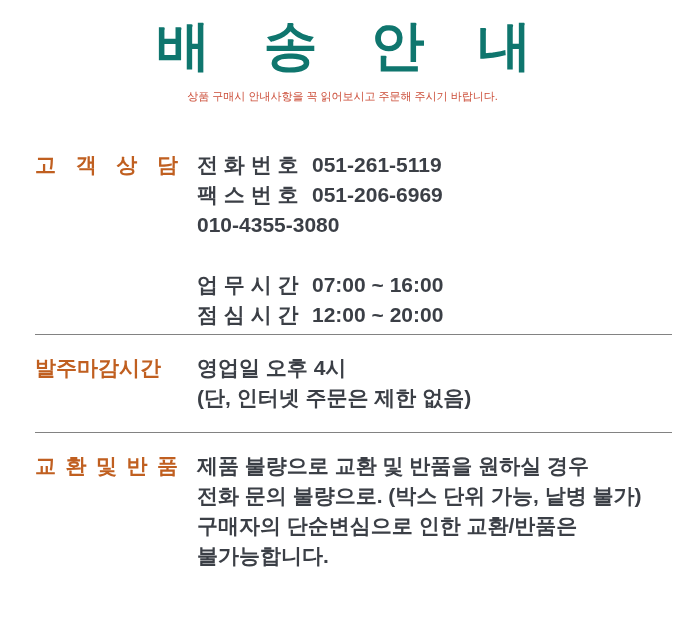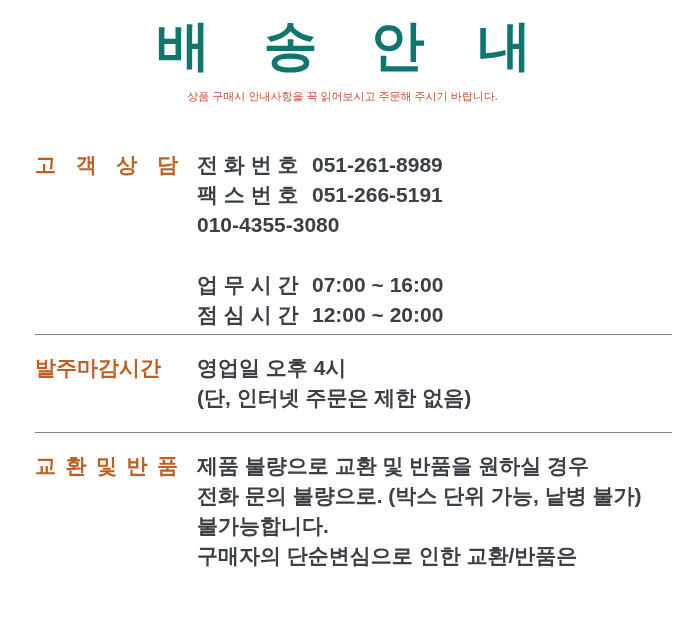--- a/index.html
+++ b/index.html
@@ -86,25 +86,25 @@
 <div class="page">
 
   <h1 class="page-title">배 송 안 내</h1>
   <p class="page-subtitle">상품 구매시 안내사항을 꼭 읽어보시고 주문해 주시기 바랍니다.</p>
 
   <div class="section section-first">
     <div class="section-label">고 객 상 담</div>
     <div class="section-content">
       <div class="row">
         <span class="row-label">전 화 번 호</span>
-        <span class="row-value">051-261-8989</span>
+        <span class="row-value">051-261-5119</span>
       </div>
       <div class="row">
         <span class="row-label">팩 스 번 호</span>
-        <span class="row-value">051-266-5191</span>
+        <span class="row-value">051-206-6969</span>
       </div>
       <div class="row">
         <span class="row-value">010-4355-3080</span>
       </div>
       <div class="row">
         <span class="row-label"></span>
         <span class="row-value"></span>
       </div>
       <div class="row">
         <span class="row-label">업 무 시 간</span>
@@ -127,18 +127,18 @@
     </div>
   </div>
 
   <hr class="divider divider-2">
 
   <div class="section">
     <div class="section-label">교 환 및 반 품</div>
     <div class="section-content">
       <div class="line">제품 불량으로 교환 및 반품을 원하실 경우</div>
       <div class="line">전화 문의 불량으로. (박스 단위 가능, 낱병 불가)</div>
+      <div class="line">구매자의 단순변심으로 인한 교환/반품은</div>
       <div class="line">불가능합니다.</div>
-      <div class="line">구매자의 단순변심으로 인한 교환/반품은</div>
     </div>
   </div>
 
 </div>
 
 </body></html>

